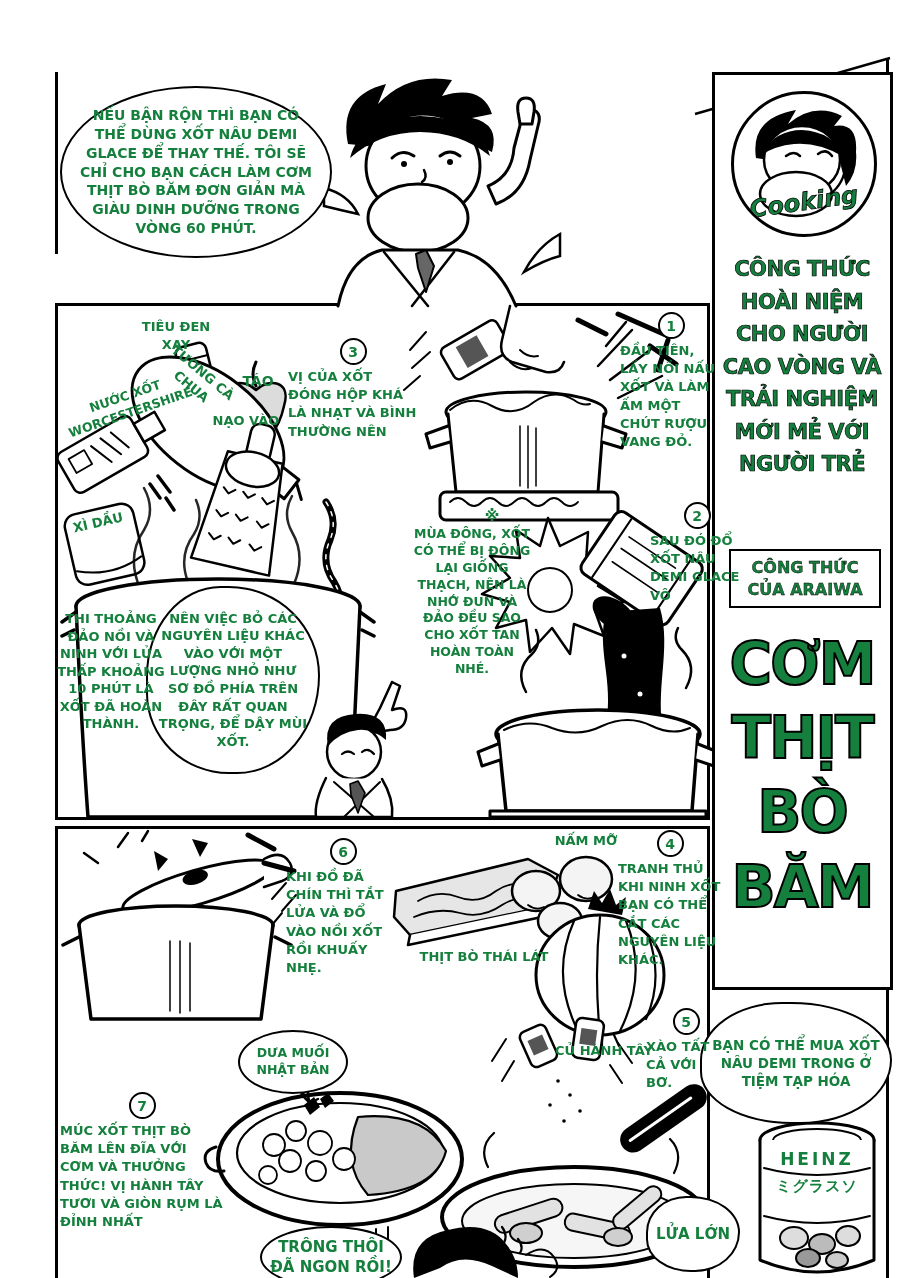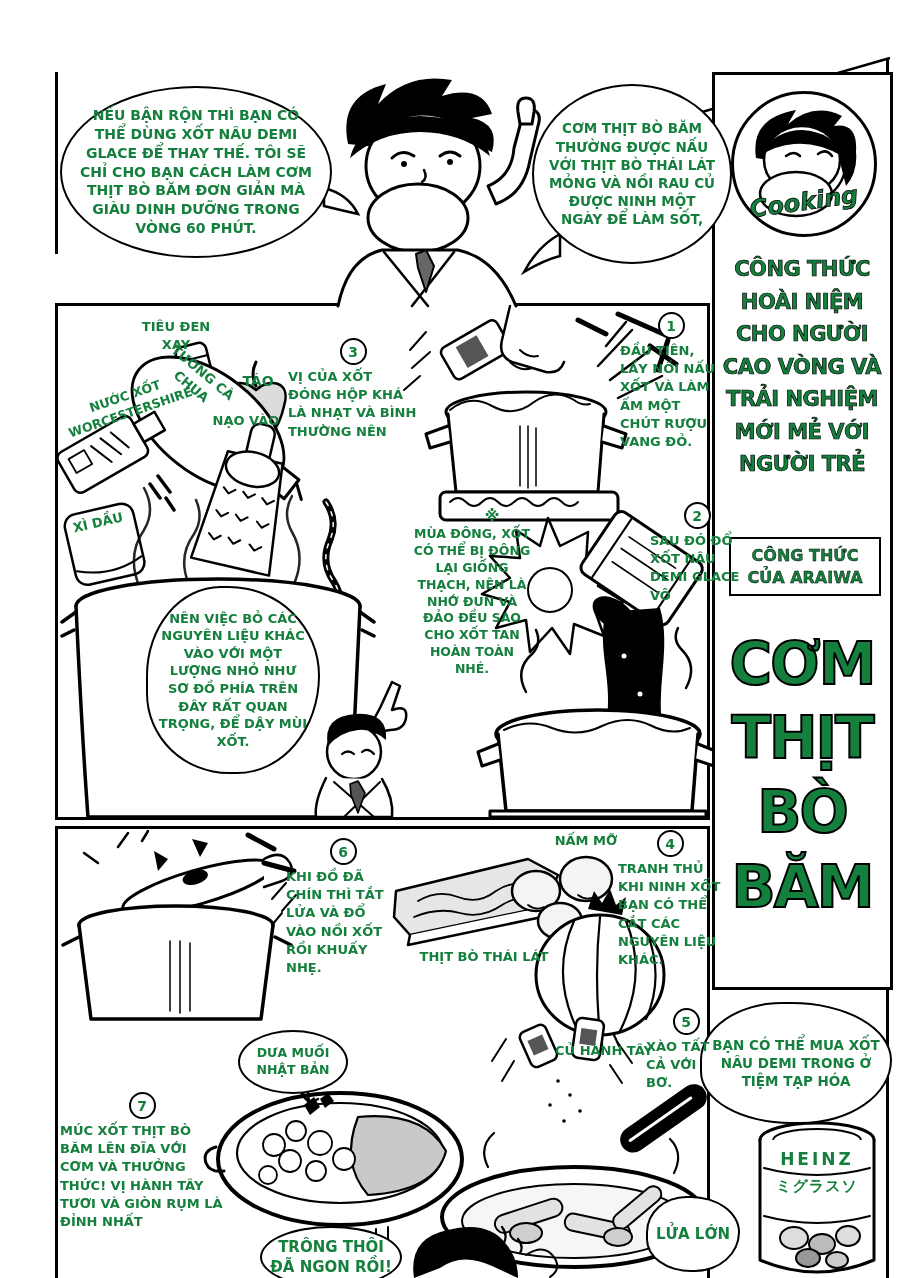--- a/index.html
+++ b/index.html
@@ -15,21 +15,21 @@
   .step{position:absolute;z-index:6;text-align:center;}
   .cnum{display:inline-flex;width:23px;height:23px;border:2px solid #000;border-radius:50%;
         align-items:center;justify-content:center;font-size:14px;font-weight:bold;background:#fff;margin-bottom:3px;}
   .stext{font-weight:bold;font-size:13px;line-height:1.4;text-align:left;}
   .rot{transform-origin:center center;}
   #sidebar{position:absolute;left:712px;top:72px;width:181px;height:918px;
            border:3.5px solid #000;background:#fff;box-sizing:border-box;z-index:4;}
   #headline{font-size:21px;font-weight:bold;line-height:1.55;text-align:center;
             -webkit-text-stroke:0.7px #000;letter-spacing:-0.5px;}
   #recipe-box{border:2.5px solid #000;text-align:center;font-weight:bold;font-size:16px;
-              line-height:1.35;padding:6px 2px;-webkit-text-stroke:0.4px #000;}
+              line-height:1.35;padding:6px 2px;margin-top:12px;-webkit-text-stroke:0.4px #000;}
   .title-line{font-size:58px;font-weight:bold;text-align:center;line-height:1.28;
               -webkit-text-stroke:2px #000;letter-spacing:-2px;}
   svg{position:absolute;overflow:visible;}
   .lineart path,.lineart ellipse,.lineart rect,.lineart circle,.lineart line,.lineart polygon,.lineart polyline{
     stroke-linecap:round;stroke-linejoin:round;}
 </style>
 </head>
 <body>
 
 <div id="page">
@@ -57,23 +57,20 @@
       <circle cx="130" cy="96" r="3" fill="#000"></circle>
     <path d="M104,104 q4,8 -2,12" fill="none" stroke="#000" stroke-width="2.5"></path>
     <ellipse cx="98" cy="152" rx="50" ry="34" fill="#fff" stroke="#000" stroke-width="3"></ellipse>
     <path d="M18,240 Q28,192 62,184 L138,184 Q176,192 196,240" fill="#fff" stroke="#000" stroke-width="3"></path>
     <path d="M64,186 L108,240 M134,186 L92,240" stroke="#000" stroke-width="2.5" fill="none"></path>
     <path d="M96,188 l10,-4 l8,16 l-8,26 l-8,-24 z" fill="#666" stroke="#000" stroke-width="2"></path>
     <path d="M168,120 q24,-10 26,-38 l8,-30 q2,-12 12,-8 q8,4 4,16 l-8,34 q-6,34 -34,44 z" fill="#fff" stroke="#000" stroke-width="3"></path>
     <path d="M198,46 q-2,-14 8,-14 q10,0 8,14 l-2,12 l-12,0 z" fill="#fff" stroke="#000" stroke-width="3"></path>
   </svg>
 
-  <div class="bubble" style="left:532px;top:84px;width:200px;height:180px;padding:16px 12px;">
-    <span class="txt" style="font-size:13.5px;">CƠM THỊT BÒ BĂM THƯỜNG ĐƯỢC NẤU VỚI THỊT BÒ THÁI LÁT MỎNG VÀ NỒI RAU CỦ ĐƯỢC NINH MỘT NGÀY ĐỂ LÀM SỐT,</span>
-  </div>
   <svg style="left:520px;top:230px;" width="42" height="46">
     <path d="M40,4 Q18,16 4,42 Q24,30 40,26 Z" fill="#fff" stroke="#000" stroke-width="2.5"></path>
   </svg>
 
   <div id="sidebar">
     <div class="abs" style="left:16px;top:16px;width:140px;height:140px;border:3px solid #000;border-radius:50%;overflow:hidden;background:#fff;">
       <svg class="lineart" style="left:0;top:0;" width="140" height="140" viewBox="0 0 140 140">
         <path d="M22,64 Q16,24 62,16 L54,30 Q80,8 108,22 L100,32 Q124,28 122,58 Q124,78 112,92 L104,60 Q70,40 36,66 Z" fill="#000"></path>
         <ellipse cx="68" cy="66" rx="38" ry="34" fill="#fff" stroke="#000" stroke-width="2.5"></ellipse>
         <path d="M26,62 Q40,36 68,36 Q100,38 108,62 Q84,48 60,50 Q40,52 26,62 Z" fill="#000"></path>
@@ -244,20 +241,21 @@
   <div class="step" style="left:620px;top:312px;width:102px;">
     <span class="cnum">1</span>
     <div class="stext">ĐẦU TIÊN, LẤY NỒI NẤU XỐT VÀ LÀM ẤM MỘT CHÚT RƯỢU VANG ĐỎ.</div>
   </div>
   <div class="step" style="left:650px;top:502px;width:94px;">
     <span class="cnum">2</span>
     <div class="stext">SAU ĐÓ ĐỔ XỐT NÂU DEMI GLACE VÔ</div>
   </div>
   <div class="abs txt" style="left:480px;top:506px;width:24px;font-size:15px;">※</div>
   <div class="abs txt" style="left:412px;top:526px;width:120px;font-size:12.5px;">MÙA ĐÔNG, XỐT CÓ THỂ BỊ ĐÔNG LẠI GIỐNG THẠCH, NÊN LÀ NHỚ ĐUN VÀ ĐẢO ĐỀU SAO CHO XỐT TAN HOÀN TOÀN NHÉ.</div>
+  <div class="abs txt" style="left:54px;top:610px;width:114px;">THI THOẢNG ĐẢO NỒI VÀ NINH VỚI LỬA THẤP KHOẢNG 10 PHÚT LÀ XỐT ĐÃ HOÀN THÀNH.</div>
 
   <div class="bubble cloud" style="left:146px;top:586px;width:174px;height:188px;padding:14px 10px;">
     <span class="txt" style="font-size:13px;">NÊN VIỆC BỎ CÁC NGUYÊN LIỆU KHÁC VÀO VỚI MỘT LƯỢNG NHỎ NHƯ SƠ ĐỒ PHÍA TRÊN ĐÂY RẤT QUAN TRỌNG, ĐỂ DẬY MÙI XỐT.</span>
   </div>
 
   <div class="panel" style="left:55px;top:826px;width:655px;height:452px;border-bottom:none;"></div>
 
   <svg class="lineart" style="left:58px;top:829px;z-index:2;" width="649" height="449" viewBox="0 0 649 449">
 
     <g>

